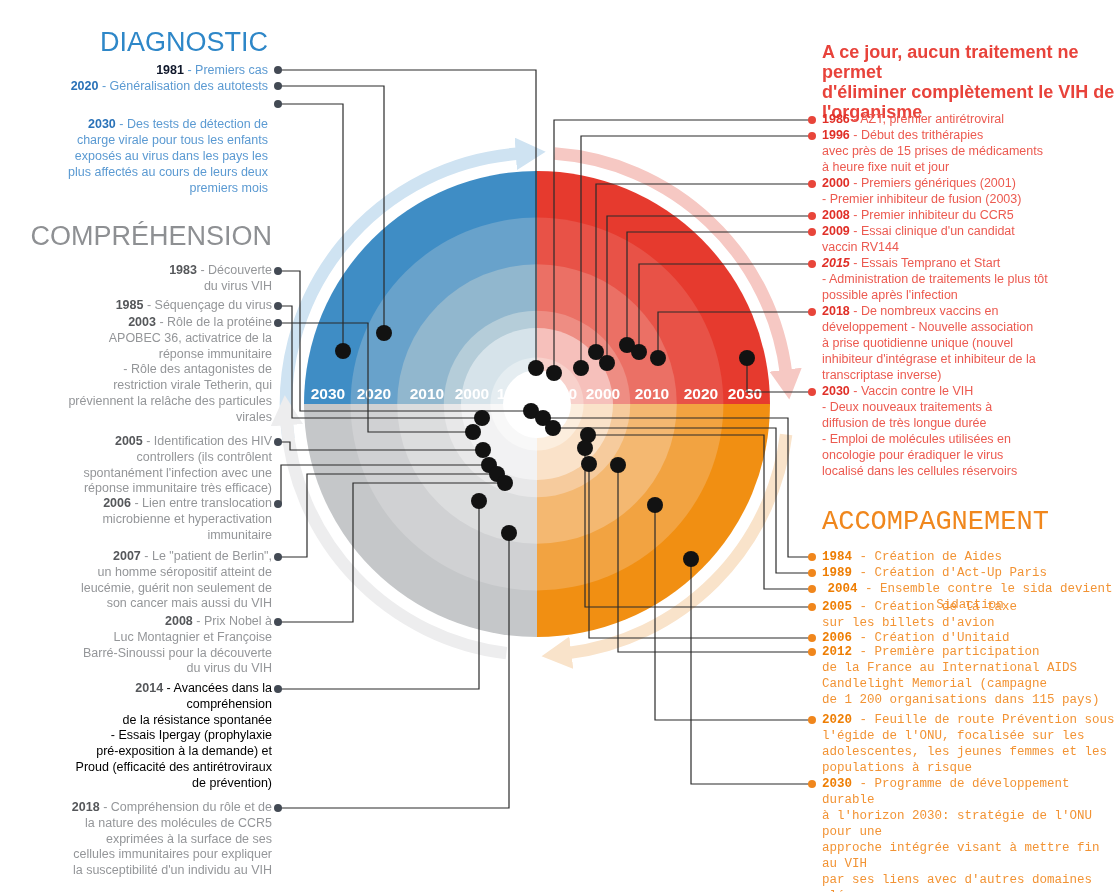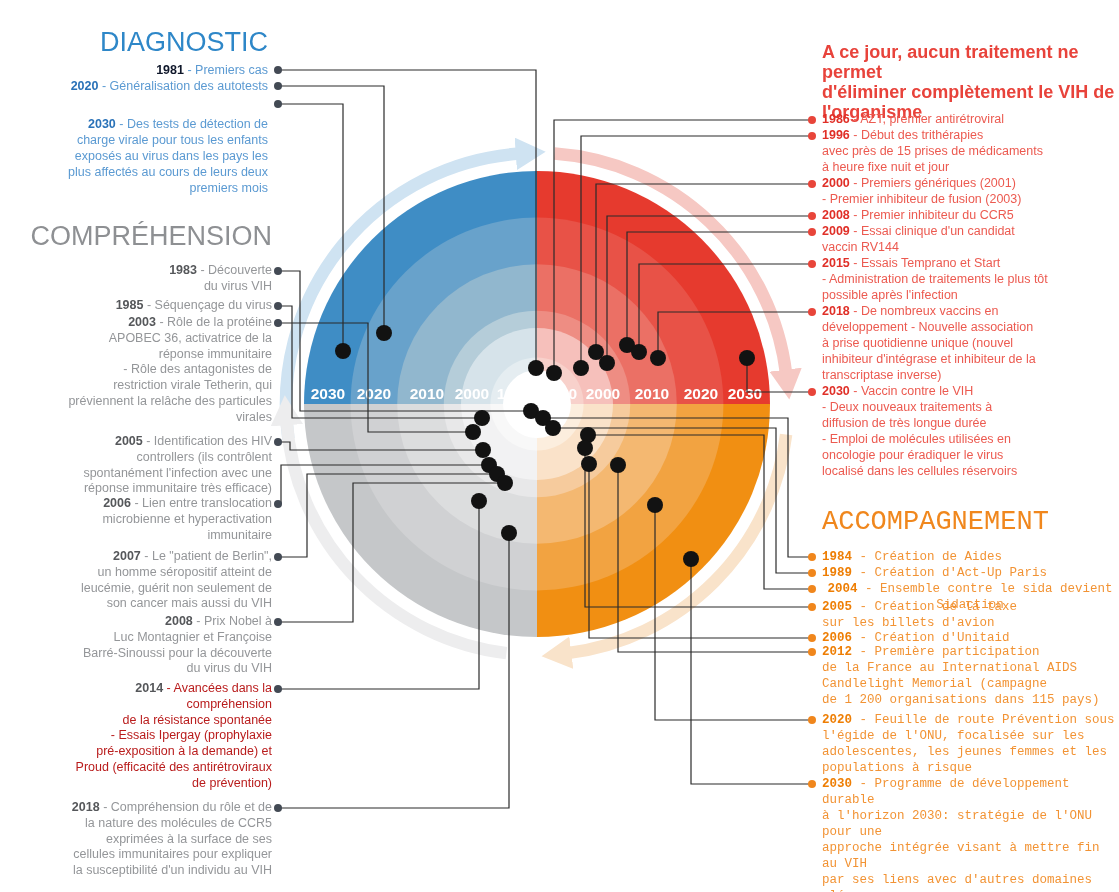--- a/index.html
+++ b/index.html
@@ -219,21 +219,21 @@
 microbienne et hyperactivation
 immunitaire</span></div>
       <div class="item" style="top: 549px;"><b class="yr" style="color: rgb(85, 87, 90);">2007</b><span class="tx" style="color: rgb(148, 150, 153);"> - Le "patient de Berlin",
 un homme séropositif atteint de
 leucémie, guérit non seulement de
 son cancer mais aussi du VIH</span></div>
       <div class="item" style="top: 614px;"><b class="yr" style="color: rgb(85, 87, 90);">2008</b><span class="tx" style="color: rgb(148, 150, 153);"> - Prix Nobel à
 Luc Montagnier et Françoise
 Barré-Sinoussi pour la découverte
 du virus du VIH</span></div>
-      <div class="item" style="top: 681px;"><b class="yr" style="color: rgb(85, 87, 90);">2014</b><span class="tx" style="color: #b91c1c; text-align: right;"> - Avancées dans la
+      <div class="item" style="top: 681px;"><b class="yr" style="color: rgb(85, 87, 90);">2014</b><span class="tx" style="color: #000000; text-align: right;"> - Avancées dans la
 compréhension
 de la résistance spontanée
 - Essais Ipergay (prophylaxie
 pré-exposition à la demande) et
 Proud (efficacité des antirétroviraux
 de prévention)</span></div>
       <div class="item" style="top: 800px;"><b class="yr" style="color: rgb(85, 87, 90);">2018</b><span class="tx" style="color: rgb(148, 150, 153);"> - Compréhension du rôle et de
 la nature des molécules de CCR5
 exprimées à la surface de ses
 cellules immunitaires pour expliquer
@@ -248,21 +248,21 @@
   <div class="items">
       <div class="item" style="top: 112px;"><b class="yr" style="color: rgb(224, 47, 39);">1986</b><span class="tx" style="color: rgb(236, 90, 80);"> - AZT, premier antirétroviral</span></div>
       <div class="item" style="top: 128px;"><b class="yr" style="color: rgb(224, 47, 39);">1996</b><span class="tx" style="color: rgb(236, 90, 80);"> - Début des trithérapies
 avec près de 15 prises de médicaments
 à heure fixe nuit et jour</span></div>
       <div class="item" style="top: 176px;"><b class="yr" style="color: rgb(224, 47, 39);">2000</b><span class="tx" style="color: rgb(236, 90, 80);"> - Premiers génériques (2001)
 - Premier inhibiteur de fusion (2003)</span></div>
       <div class="item" style="top: 208px;"><b class="yr" style="color: rgb(224, 47, 39);">2008</b><span class="tx" style="color: rgb(236, 90, 80);"> - Premier inhibiteur du CCR5</span></div>
       <div class="item" style="top: 224px;"><b class="yr" style="color: rgb(224, 47, 39);">2009</b><span class="tx" style="color: rgb(236, 90, 80);"> - Essai clinique d'un candidat
 vaccin RV144</span></div>
-      <div class="item" style="top: 256px;"><b class="yr" style="color: rgb(224, 47, 39);">2015</b><span class="tx" style="color: rgb(236, 90, 80);"> - Essais Temprano et Start
+      <div class="item" style="top: 256px;"><b class="yr" style="color: rgb(224, 47, 39); font-style: italic;">2015</b><span class="tx" style="color: rgb(236, 90, 80);"> - Essais Temprano et Start
 - Administration de traitements le plus tôt
 possible après l'infection</span></div>
       <div class="item" style="top: 304px;"><b class="yr" style="color: rgb(224, 47, 39);">2018</b><span class="tx" style="color: rgb(236, 90, 80);"> - De nombreux vaccins en
 développement - Nouvelle association
 à prise quotidienne unique (nouvel
 inhibiteur d'intégrase et inhibiteur de la
 transcriptase inverse)</span></div>
       <div class="item" style="top: 384px;"><b class="yr" style="color: rgb(224, 47, 39);">2030</b><span class="tx" style="color: rgb(236, 90, 80);"> - Vaccin contre le VIH
 - Deux nouveaux traitements à
 diffusion de très longue durée

